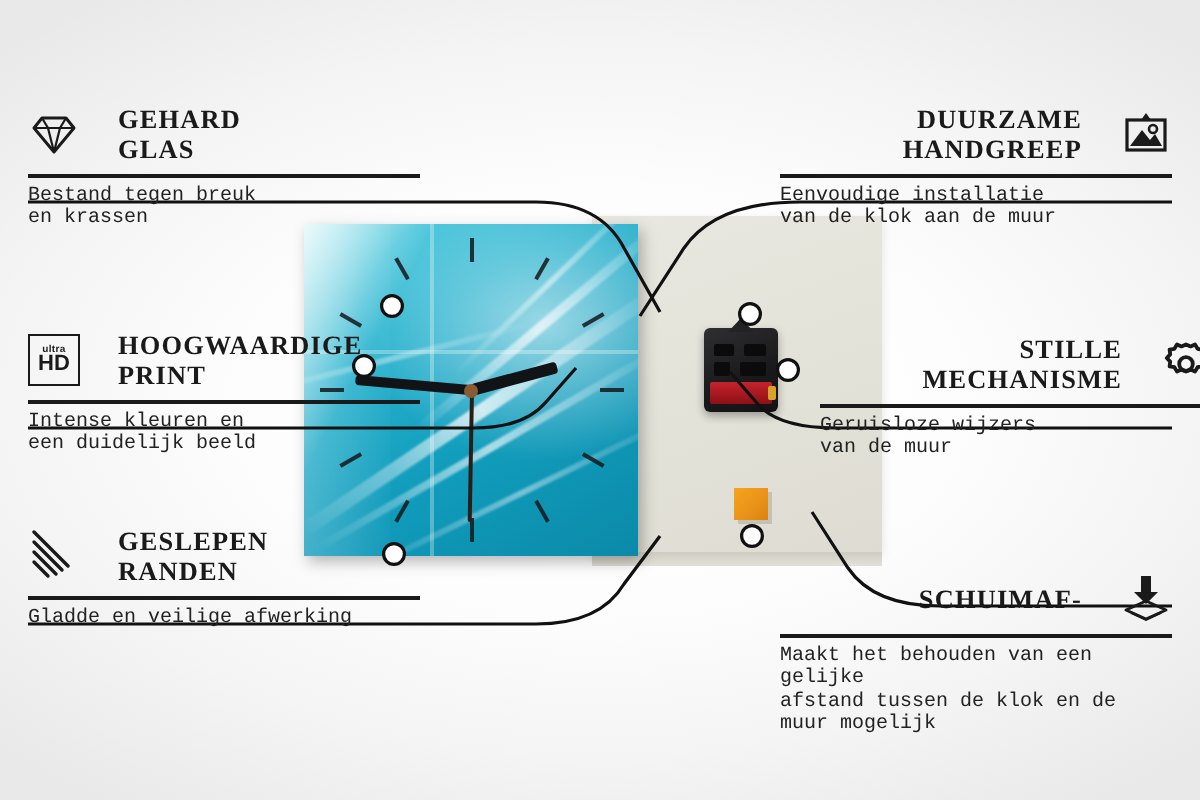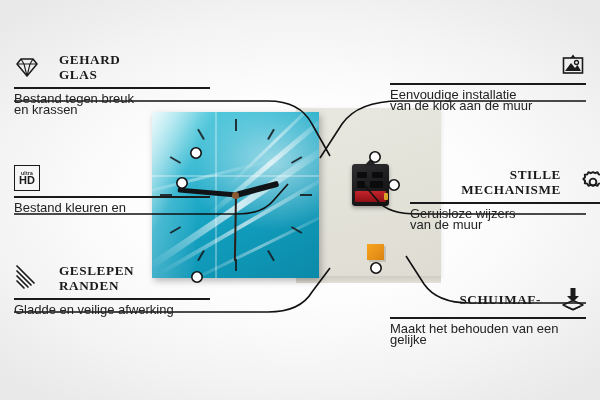--- a/index.html
+++ b/index.html
@@ -199,22 +199,22 @@
     color: #1a1a1a;
     text-transform: uppercase;
   }
   .feature.right .title { text-align: right; }
   .feature .rule {
     height: 1.6px;
     background: #1a1a1a;
     margin: 5px 0 4px 0;
   }
   .feature .desc {
-    font-family: Liberation Sans, sans-serif;
-    font-size: 13px;
+    font-family: Liberation Mono, monospace;
+    font-size: 10px;
     line-height: 11.6px;
     color: #222222;
   }
   .feature.right .desc { }
   .icon {
     width: 26px;
     height: 26px;
     flex: 0 0 26px;
     color: #1a1a1a;
   }
@@ -343,24 +343,29 @@
       <div>en krassen</div>
     </div>
   </div>
 
   <div class="feature left" id="feat-print">
     <div class="head">
       <span class="hd-badge">
         <span class="u">ultra</span>
         <span class="h">HD</span>
       </span>
-    </div>
-    <div class="rule"></div>
-    <div class="desc">
-      <div>Bestand kleuren en</div>
+      <div>
+        <div class="title">HOOGWAARDIGE</div>
+        <div class="title">PRINT</div>
+      </div>
+    </div>
+    <div class="rule"></div>
+    <div class="desc">
+      <div>Intense kleuren en</div>
+      <div>een duidelijk beeld</div>
     </div>
   </div>
 
   <div class="feature left" id="feat-edges">
     <div class="head">
       <span class="icon">
         <svg viewBox="0 0 26 26">
             <g stroke="currentColor" stroke-width="1.7" stroke-linecap="round">
           <path d="M3 6 L17 20"></path>
               <path d="M3 11 L14 22"></path>
@@ -383,20 +388,24 @@
   <div class="feature right" id="feat-handle">
     <div class="head">
       <span class="icon">
         <svg viewBox="0 0 26 26">
           <rect x="3.5" y="6" width="19" height="15" fill="none" stroke="currentColor" stroke-width="1.6"></rect>
           <path d="M5 19 L11 11 L15 16 L17.5 13 L21 19 Z" fill="currentColor"></path>
           <circle cx="16.5" cy="10.5" r="2" fill="none" stroke="currentColor" stroke-width="1.3"></circle>
           <path d="M13 2.5 L15.5 6 L10.5 6 Z" fill="currentColor"></path>
         </svg>
       </span>
+      <div>
+        <div class="title">DUURZAME</div>
+        <div class="title">HANDGREEP</div>
+      </div>
     </div>
     <div class="rule"></div>
     <div class="desc">
       <div>Eenvoudige installatie</div>
       <div>van de klok aan de muur</div>
     </div>
   </div>
 
   <div class="feature right" id="feat-mech">
     <div class="head">
@@ -429,16 +438,17 @@
           <path d="M5.5 20.3 L13 23.8 L20.5 20.3" fill="none" stroke="currentColor" stroke-width="1.3" stroke-linejoin="round"></path>
         </svg>
       </span>
       <div>
         <div class="title">SCHUIMAF-</div>
       </div>
     </div>
     <div class="rule"></div>
     <div class="desc">
       <div>Maakt het behouden van een gelijke</div>
+      <div>afstand tussen de klok en de muur mogelijk</div>
     </div>
   </div>
 
 </div>
 
 </body></html>

